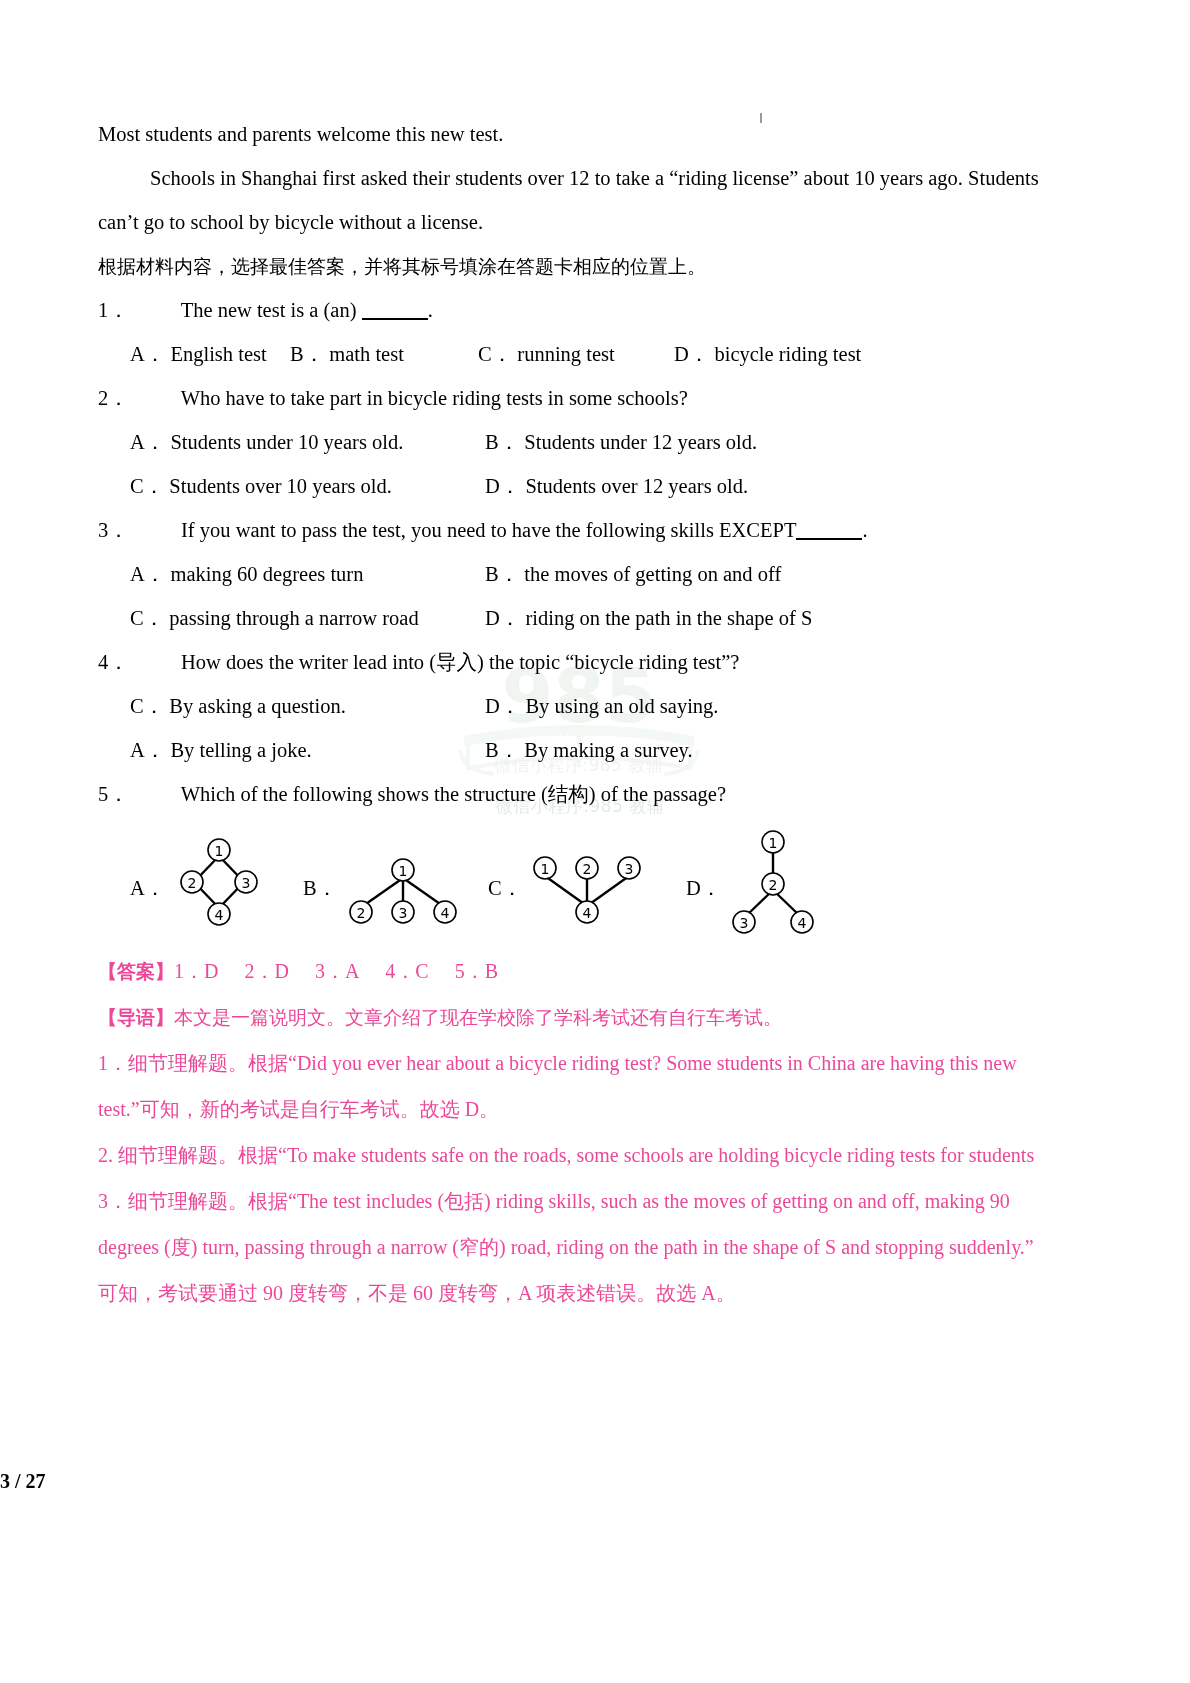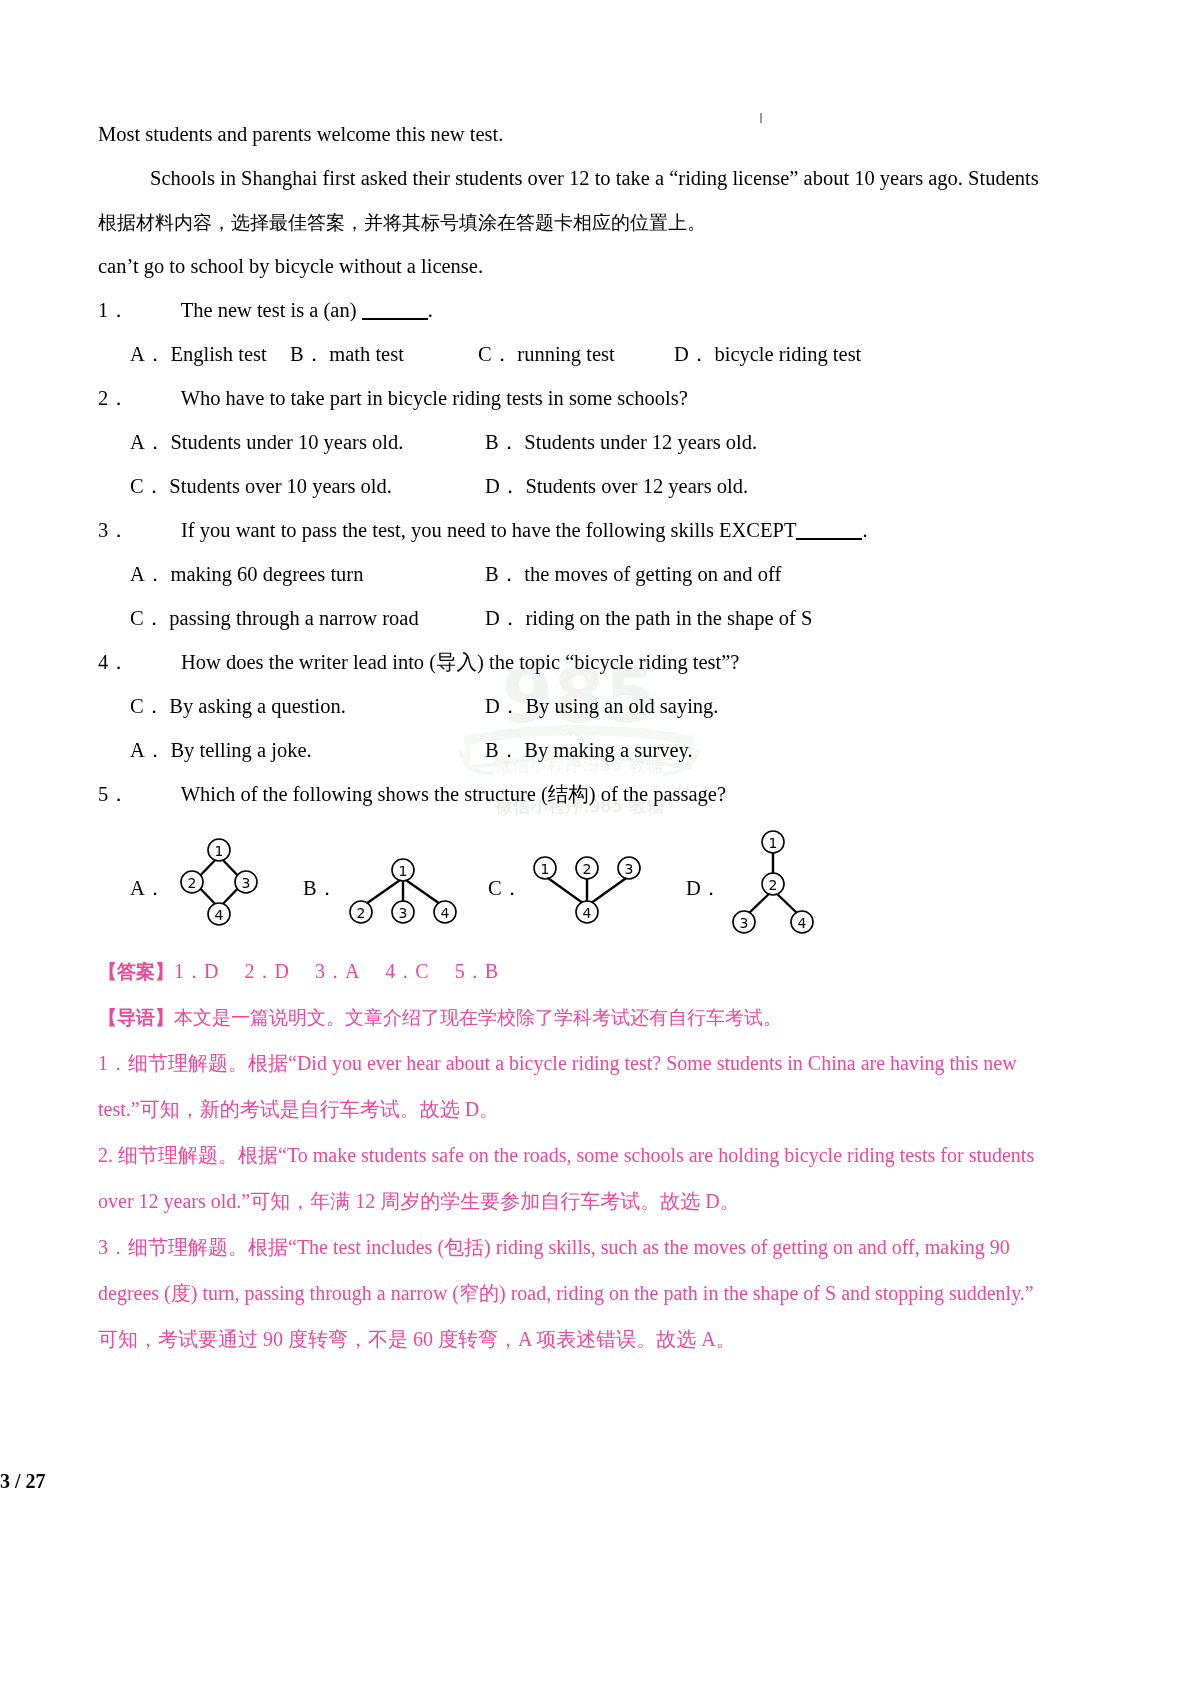--- a/index.html
+++ b/index.html
@@ -179,23 +179,23 @@
       <path d="M274 100 Q270 122 240 124" fill="none" stroke="#dce9df" stroke-width="4"></path>
     </svg>
     <div class="wm-caption">微信小程序:985 教辅</div>
   </div>
   <div class="wm-caption2">微信小程序:985 教辅</div>
 
   <div class="content">
 
     <p class="para">Most students and parents welcome this new test.</p>
     <p class="para wrap indent">Schools in Shanghai first asked their students over 12 to take a “riding license” about 10 years ago. Students</p>
+    <p class="para">can’t go to school by bicycle without a license.</p>
+
     <p class="para cn">根据材料内容，选择最佳答案，并将其标号填涂在答题卡相应的位置上。</p>
-
-    <p class="para">can’t go to school by bicycle without a license.</p>
 
     <div class="q-line">
       <span>1．</span>
       <span class="g1"></span>
       <span>The new test is a (an)</span>
       <span class="blank"></span><span>.</span>
     </div>
     <div class="opt-row">
       <span class="col4a"><span>A．</span>&nbsp;<span>English test</span></span><span class="col4b"><span>B．</span>&nbsp;<span>math test</span></span><span class="col4c"><span>C．</span>&nbsp;<span>running test</span></span><span><span>D．</span>&nbsp;<span>bicycle riding test</span></span>
     </div>
@@ -319,21 +319,20 @@
     </div>
 
     <div class="exp">
       <span class="tag">【导语】</span><span class="cn">本文是一篇说明文。文章介绍了现在学校除了学科考试还有自行车考试。</span>
     </div>
 
     <div class="exp">1．细节理解题。根据“Did you ever hear about a bicycle riding test? Some students in China are having this new</div>
     <div class="exp">test.”可知，新的考试是自行车考试。故选 D。</div>
 
     <div class="exp">2. 细节理解题。根据“To make students safe on the roads, some schools are holding bicycle riding tests for students</div>
-    <div class="exp">over 12 years old.”可知，年满 12 周岁的学生要参加自行车考试。故选 D。</div>
 
     <div class="exp">3．细节理解题。根据“The test includes (包括) riding skills, such as the moves of getting on and off, making 90</div>
     <div class="exp">degrees (度) turn, passing through a narrow (窄的) road, riding on the path in the shape of S and stopping suddenly.”</div>
     <div class="exp">可知，考试要通过 90 度转弯，不是 60 度转弯，A 项表述错误。故选 A。</div>
 
 
   </div>
 
   <div class="footer">3 / 27</div>
 

